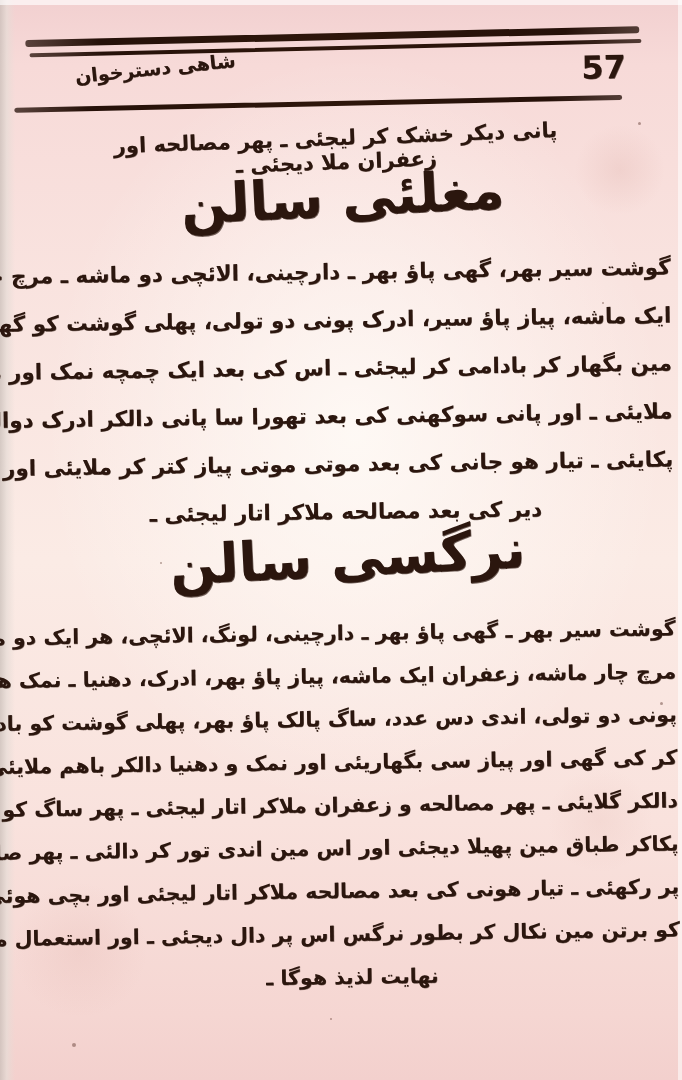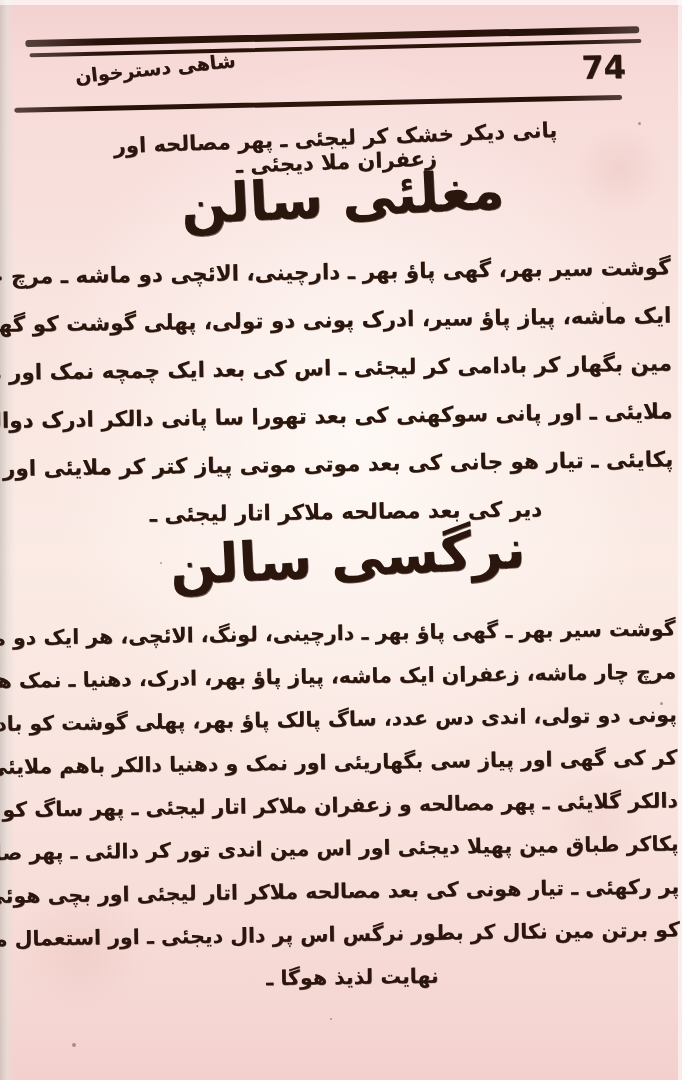--- a/index.html
+++ b/index.html
@@ -50,21 +50,21 @@
 <div class="page">
   <div class="spine"></div>
   <div class="edge-top"></div>
   <div class="edge-right"></div>
 
   <div class="tilt">
     <div class="rule rule-1"></div>
     <div class="rule rule-2"></div>
 
     <div class="running-title" dir="rtl">شاهی دسترخوان</div>
-    <div class="page-number" dir="rtl">74</div>
+    <div class="page-number" dir="rtl">57</div>
 
     <div class="rule rule-3"></div>
 
     <div class="intro" dir="rtl">پانی دیکر خشک کر لیجئی ـ پهر مصالحه اور زعفران ملا دیجئی ـ</div>
 
     <div class="recipe-title title-1" dir="rtl">مغلئی سالن</div>
 
     <div class="body body-1" dir="rtl">
       <div class="line">گوشت سیر بهر، گهی پاؤ بهر ـ دارچینی، الائچی دو ماشه ـ مرچ جاپانیه زعفران</div>
       <div class="line">ایک ماشه، پیاز پاؤ سیر، ادرک پونی دو تولی، پهلی گوشت کو گهی اور پیاز</div>

